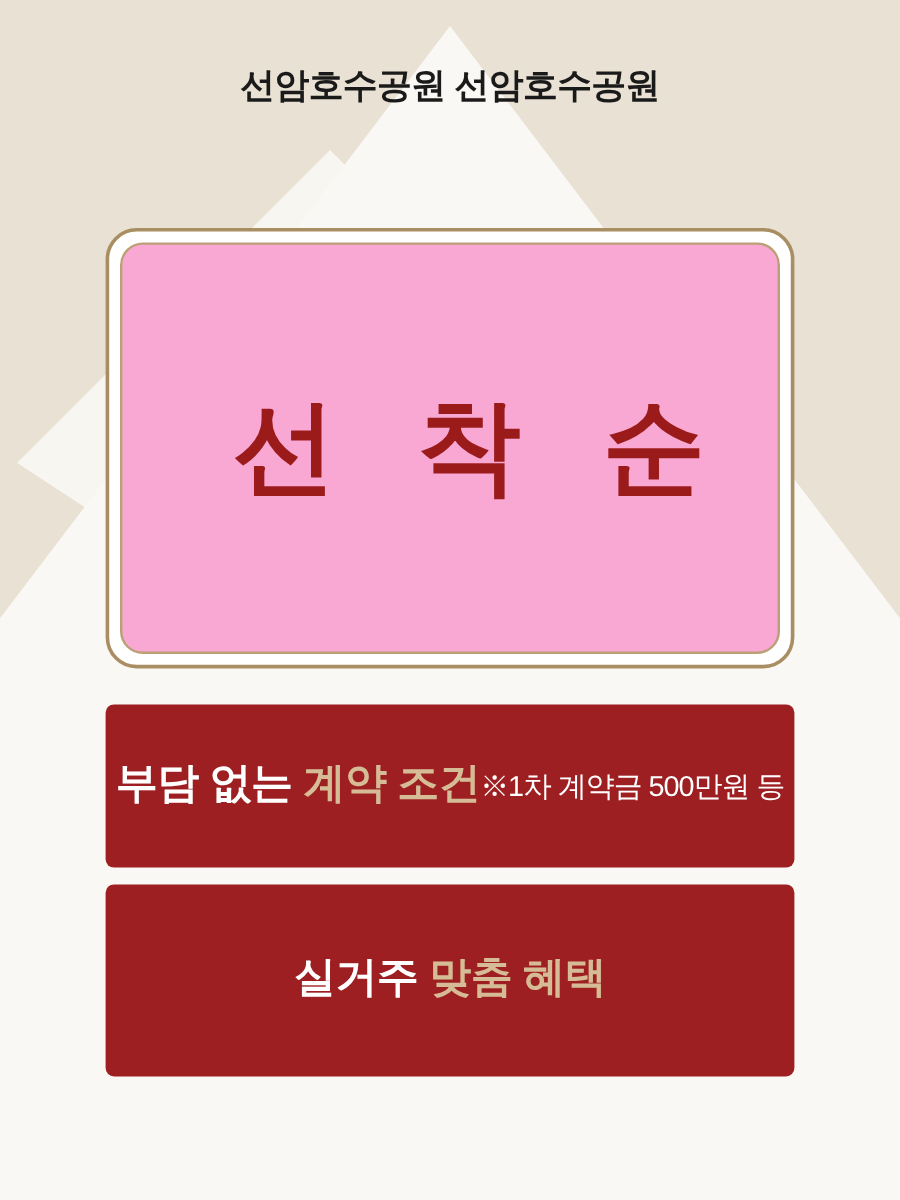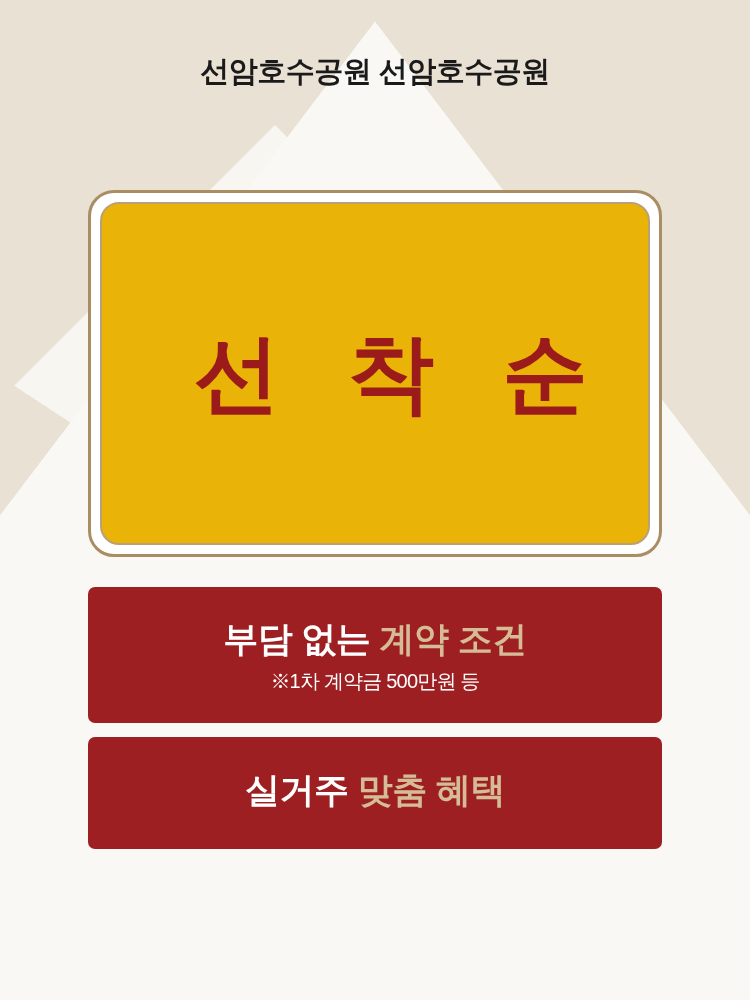--- a/index.html
+++ b/index.html
@@ -85,21 +85,21 @@
     width:574px; height:367px;
     background:#FFFFFF;
     border:3px solid #A98E64;
     border-radius:26px;
     padding:9px;
   }
   .card-inner {
     width:100%; height:100%;
     border:2px solid #BBA077;
     border-radius:19px;
-    background:#eab308;
+    background:#f9a8d4;
     display:flex;
     flex-direction:column;
     align-items:center;
     justify-content:center;
     gap:4px;
     padding-left:32px;
   }
   .card-line {
     font-size:86px;
     font-weight:700;
@@ -111,39 +111,39 @@
   }
 
   
   .banner {
     position:absolute;
     left:88px;
     width:574px;
     background:#9D1F21;
     border-radius:7px;
     display:flex;
-    flex-direction:column;
+    flex-direction:row;
     align-items:center;
     justify-content:center;
   }
   .banner-1 { top:587px; height:136px; }
-  .banner-2 { top:737px; height:112px; }
+  .banner-2 { top:737px; height:160px; }
 
   .banner-title {
     font-size:35px;
     font-weight:700;
     color:#FFFFFF;
     letter-spacing:-0.5px;
     white-space:nowrap;
     margin-bottom:5px;
   }
   .banner-title .accent { color:#D6BC96; }
 
   .banner-note {
-    font-size:20px;
+    font-size:24px;
     font-weight:400;
     color:#FFFFFF;
     letter-spacing:-0.8px;
     white-space:nowrap;
   }
 </style>
 </head>
 <body>
 
 <div id="poster">

